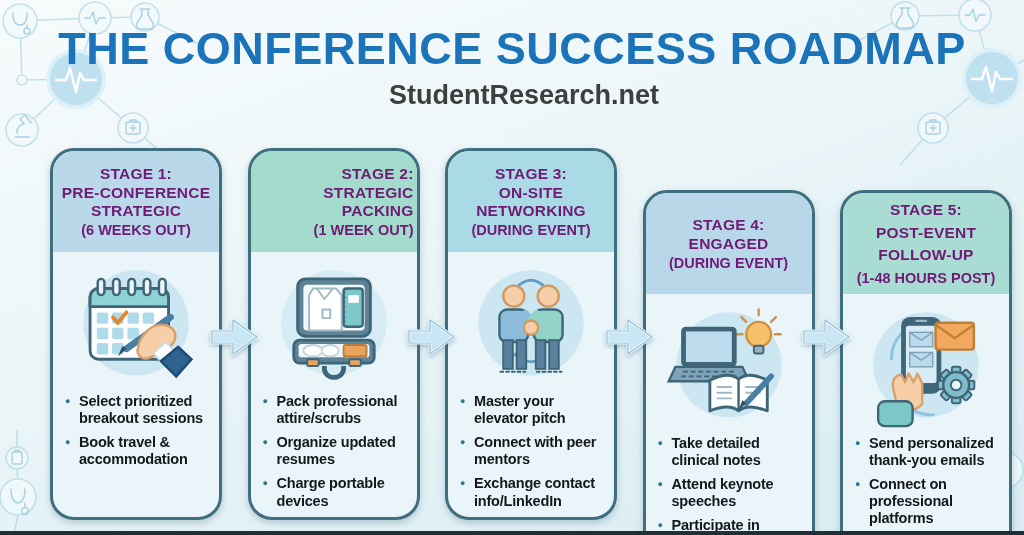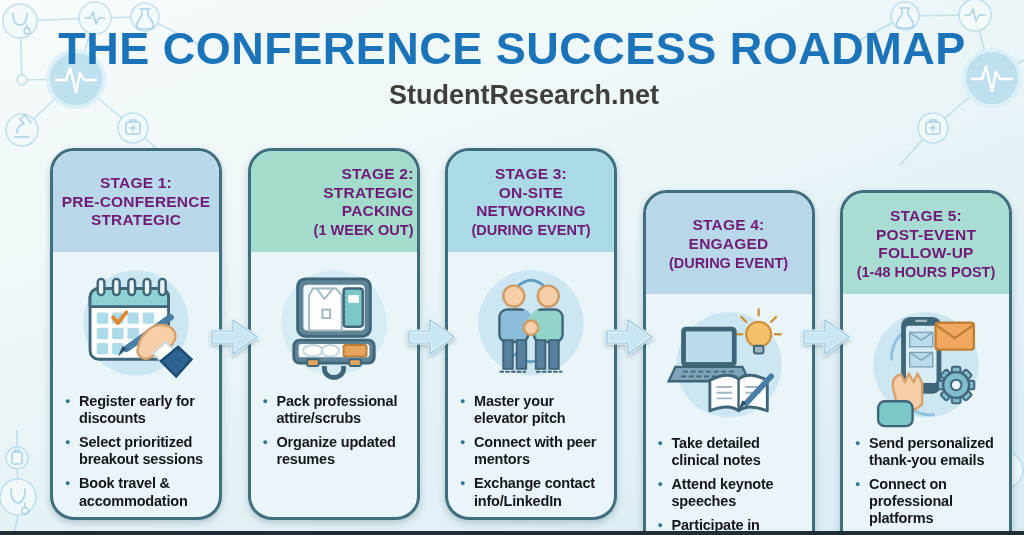--- a/index.html
+++ b/index.html
@@ -103,20 +103,21 @@
   <div class="subtitle">StudentResearch.net</div>
 </div>
 
 <div class="cards">
 
   <div class="card">
     <div class="card-header" style="background-color: rgb(185, 216, 234);">
       <div class="stage-label">STAGE 1:</div>
       <div class="stage-name">PRE-CONFERENCE</div>
       <div class="stage-name">STRATEGIC</div>
+      <div class="stage-timing">(6 WEEKS OUT)</div>
     </div>
     <div class="icon-area">
       <svg viewBox="0 0 140 140" width="134" height="134">
         <circle cx="70" cy="72" r="55" fill="#cde7f2"></circle>
         <g stroke="#3f6579" stroke-width="3" stroke-linejoin="round" stroke-linecap="round">
           <rect x="22" y="36" width="82" height="74" rx="9" fill="#ffffff"></rect>
           <path d="M22 45 a9 9 0 0 1 9-9 h64 a9 9 0 0 1 9 9 v10 H22 Z" fill="#8fd2d6"></path>
         </g>
         <g fill="#eaf4f8" stroke="#3f6579" stroke-width="2.5">
           <rect x="30" y="26" width="7" height="17" rx="3.5"></rect>
@@ -138,21 +139,20 @@
         </g>
         <path d="M46 66 l5 6 9 -11" fill="none" stroke="#e0862f" stroke-width="4" stroke-linecap="round" stroke-linejoin="round"></path>
         <path d="M60 99 L106 66" stroke="#4a7fa5" stroke-width="7" stroke-linecap="round"></path>
         <path d="M60 99 l-9 8 5-11 z" fill="#2c4f66"></path>
         <path d="M82 80 c10-9 24-7 28 1 c4 8-3 16-11 20 l-14 7 c-8 4-15-2-13-10 c2-9 4-12 10-18 z" fill="#f6cfa8" stroke="#d8a06c" stroke-width="2.5"></path>
         <path d="M88 104 l10 10 12-13 -9-9 z" fill="#ffffff" stroke="#c9dbe4" stroke-width="2"></path>
         <path d="M96 112 l16 16 16-18 -14-13 z" fill="#2e6391" stroke="#1d4a73" stroke-width="2.5"></path>
       </svg>
     </div>
     <ul class="bullets">
-      <li>Register early for discounts</li>
       <li>Select prioritized breakout sessions</li>
       <li>Book travel &amp; accommodation</li>
     </ul>
   </div>
 
   <div class="gap">
     <svg class="arrow" width="50" height="42" viewBox="0 0 50 42">
       <path d="M2 15 H23 V4 L47 21 L23 38 V27 H2 Z" fill="#c9e6f4" stroke="#eef8fc" stroke-width="3" stroke-linejoin="round"></path>
       <path d="M2 15 H23 V4 L47 21 L23 38 V27 H2 Z" fill="none" stroke="#8fc0db" stroke-width="1.2" stroke-linejoin="round"></path>
     </svg>
@@ -181,20 +181,21 @@
         <ellipse cx="66" cy="101" rx="9" ry="6" fill="#ffffff" stroke="#c2d4dc" stroke-width="2"></ellipse>
         <rect x="80" y="95" width="24" height="12" rx="2" fill="#e8a35c" stroke="#b97f38" stroke-width="2"></rect>
         <rect x="42" y="110" width="12" height="7" rx="1.5" fill="#e8a35c" stroke="#3f6579" stroke-width="2"></rect>
         <rect x="86" y="110" width="12" height="7" rx="1.5" fill="#e8a35c" stroke="#3f6579" stroke-width="2"></rect>
         <path d="M60 117 v3 a10 9 0 0 0 20 0 v-3" fill="none" stroke="#3f6579" stroke-width="5"></path>
       </svg>
     </div>
     <ul class="bullets">
       <li>Pack professional attire/scrubs</li>
       <li>Organize updated resumes</li>
+      <li>Charge portable devices</li>
     </ul>
   </div>
 
   <div class="gap">
     <svg class="arrow" width="50" height="42" viewBox="0 0 50 42">
       <path d="M2 15 H23 V4 L47 21 L23 38 V27 H2 Z" fill="#c9e6f4" stroke="#eef8fc" stroke-width="3" stroke-linejoin="round"></path>
       <path d="M2 15 H23 V4 L47 21 L23 38 V27 H2 Z" fill="none" stroke="#8fc0db" stroke-width="1.2" stroke-linejoin="round"></path>
     </svg>
   </div>
 
@@ -277,21 +278,21 @@
   </div>
 
   <div class="gap">
     <svg class="arrow" width="50" height="42" viewBox="0 0 50 42">
       <path d="M2 15 H23 V4 L47 21 L23 38 V27 H2 Z" fill="#c9e6f4" stroke="#eef8fc" stroke-width="3" stroke-linejoin="round"></path>
       <path d="M2 15 H23 V4 L47 21 L23 38 V27 H2 Z" fill="none" stroke="#8fc0db" stroke-width="1.2" stroke-linejoin="round"></path>
     </svg>
   </div>
 
   <div class="card tall">
-    <div class="card-header" style="background-color: rgb(169, 220, 211);">
+    <div class="card-header" style="background-color: rgb(169, 220, 211); justify-content: space-between;">
       <div class="stage-label">STAGE 5:</div>
       <div class="stage-name">POST-EVENT</div>
       <div class="stage-name">FOLLOW-UP</div>
       <div class="stage-timing">(1-48 HOURS POST)</div>
     </div>
     <div class="icon-area">
       <svg viewBox="0 0 140 140" width="134" height="134">
         <circle cx="70" cy="72" r="55" fill="#cde7f2"></circle>
         <path d="M34 66 a36 36 0 0 1 12-28" fill="none" stroke="#8fc3de" stroke-width="3" stroke-linecap="round"></path>
         <path d="M46 38 l6-1 -4 6 z" fill="#8fc3de"></path>

